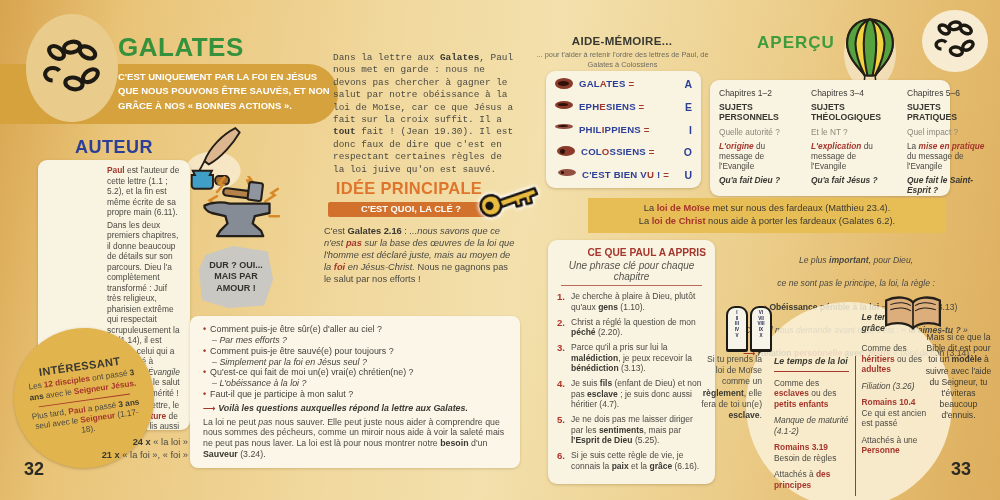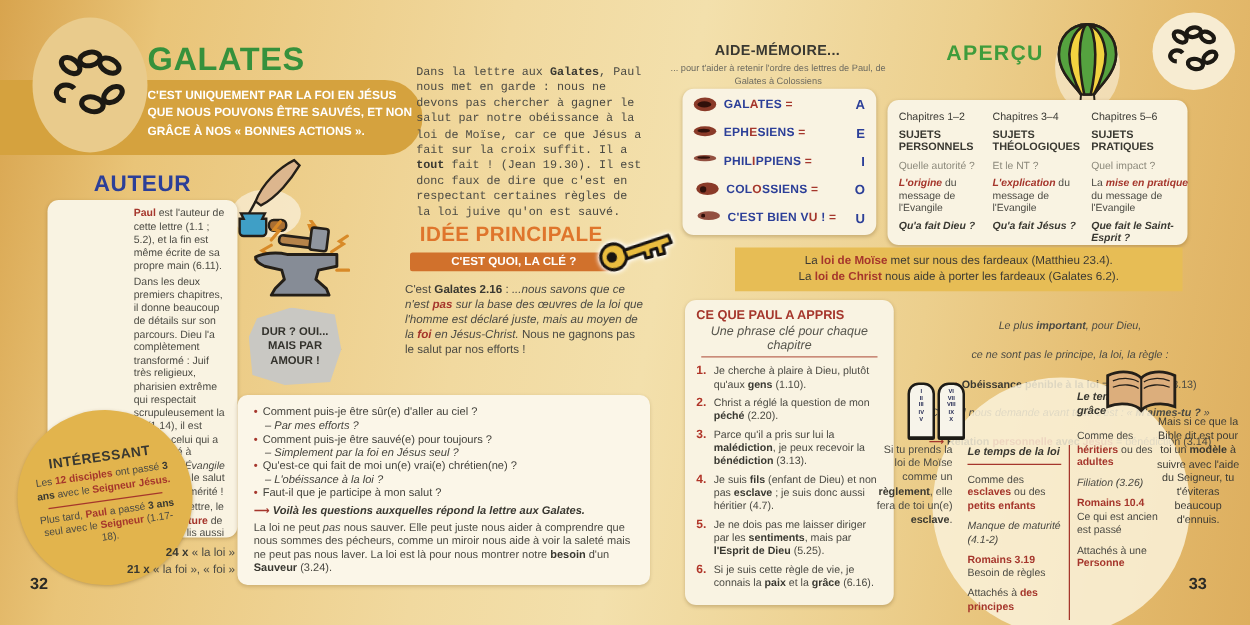--- a/index.html
+++ b/index.html
@@ -26,21 +26,21 @@
   .auteur-body p{margin:0 0 2px 0;}
   .int-spacer{float:left;width:60px;height:120px;margin-top:128px;}
   .quill{left:182px;top:126px;width:62px;height:66px;}
   
   .int-circle{left:14px;top:328px;width:140px;height:140px;border-radius:50%;background:#e2b44d;box-shadow:0 1px 3px rgba(90,60,10,.3);
     display:flex;flex-direction:column;align-items:center;justify-content:center;transform:rotate(-8deg);text-align:center;padding:0 12px;box-sizing:border-box;}
   .int-title{font-size:11px;font-weight:bold;color:#393831;letter-spacing:.4px;margin-bottom:3px;}
   .int-text{font-size:8.2px;line-height:1.25;color:#4b4a43;}
   .int-rule{width:92px;border:none;border-top:1px solid #a5362c;margin:4px 0;}
   .counts{left:60px;top:436px;width:128px;text-align:right;font-size:9.3px;color:#4b4a43;line-height:1.35;}
-  .pagenum{font-size:13px;font-weight:bold;color:#2b2a25;}
+  .pagenum{font-size:18px;font-weight:bold;color:#2b2a25;}
   .pn-left{left:24px;top:459px;}
   .pn-right{left:951px;top:459px;}
   
   .intro{left:333px;top:52px;width:182px;text-align:left;font-size:9.4px;line-height:1.32;color:#4b4a43;font-family:Liberation Mono, monospace;}
   .idee-title{left:318px;top:179px;width:182px;text-align:center;font-size:16.5px;font-weight:bold;color:#df752c;letter-spacing:.3px;}
   .idee-bar{left:328px;top:202px;width:166px;height:15px;background:#d1712c;color:#fff;font-size:9.3px;font-weight:bold;text-align:center;line-height:15px;border-radius:2px;}
   .key{left:477px;top:183px;width:64px;height:36px;transform:rotate(-14deg);filter:drop-shadow(0 0 2px #fff) drop-shadow(0 0 1px #fff);}
   .idee-text{left:324px;top:225px;width:192px;font-size:9.3px;line-height:1.3;color:#4b4a43;}
   .anvil{left:196px;top:176px;width:84px;height:74px;}
   .stone{left:199px;top:246px;width:74px;height:62px;background:#c9c8c3;
@@ -72,32 +72,32 @@
   .m-o i{left:3px;top:2.8px;width:5px;height:4.5px;}
   .m-u{width:9px;height:7px;background:#935040;border-radius:50%;margin-left:3px;}
   .m-u i{left:2.8px;top:2.2px;width:3.5px;height:2.5px;}
   .nm{margin-left:6px;font-size:9.6px;font-weight:bold;color:#2c3f98;letter-spacing:.2px;white-space:nowrap;}
   .nm .rd{font-size:9.6px;}
   .vowel{margin-left:auto;font-size:10.5px;font-weight:bold;color:#2c3f98;}
   
   .apercu-title{left:744px;top:33px;width:104px;text-align:center;font-size:17px;font-weight:bold;color:#3f9c3c;letter-spacing:1px;}
   .apercu-bar{left:712px;top:59px;width:162px;height:15px;background:#5fa03e;color:#fff;font-size:9.2px;font-weight:bold;text-align:center;line-height:15px;border-radius:2px;}
   .balloon{left:843px;top:16px;width:54px;height:90px;}
-  .apercu-card{left:710px;top:80px;width:240px;height:116px;padding:8px 9px;box-sizing:border-box;display:grid;grid-template-columns:72px 76px 80px;column-gap:3px;}
+  .apercu-card{left:710px;top:80px;width:240px;height:116px;padding:8px 9px;box-sizing:border-box;display:grid;grid-template-columns:72px 76px 80px;column-gap:20px;}
   .ov-ch{font-size:8.5px;color:#3c3b35;margin-bottom:4px;}
   .ov-sub{font-size:8.7px;font-weight:bold;color:#393831;line-height:1.2;margin-bottom:4px;}
   .ov-q{font-size:8.3px;color:#8c897b;margin-bottom:4px;}
   .ov-d{font-size:8.3px;color:#4b4a43;line-height:1.22;margin-bottom:4px;}
   .ov-f{font-size:8.4px;font-weight:bold;font-style:italic;color:#393831;}
   .chain-right{left:922px;top:10px;width:66px;height:62px;background:#f7ecd2;border-radius:50%;display:flex;align-items:center;justify-content:center;}
   
   .banner{left:588px;top:198px;width:358px;background:#e7bd55;text-align:center;font-size:9.3px;color:#3c3a33;line-height:1.45;padding:4px 6px;box-sizing:border-box;}
   
   .appris-card{left:548px;top:240px;width:167px;padding:7px 9px 8px 9px;box-sizing:border-box;}
-  .appris-title{text-align:left;font-size:10.2px;font-weight:bold;color:#a5362c;margin:0 0 2px 0;}
+  .appris-title{text-align:right;font-size:10.2px;font-weight:bold;color:#a5362c;margin:0 0 2px 0;}
   .appris-sub{text-align:center;font-size:10px;font-style:italic;color:#55544c;margin:0 0 3px 0;}
   .appris-rule{border:none;border-top:1px solid #bb6a57;margin:0 4px 5px 4px;}
   .ap-item{display:flex;margin-bottom:4.5px;}
   .ap-n{flex:0 0 14px;font-size:9.6px;font-weight:bold;color:#b03428;}
   .ap-t{font-size:8.5px;line-height:1.24;color:#4b4a43;}
   
   .important{left:716px;top:243px;width:280px;text-align:center;font-size:8.6px;line-height:1.32;color:#4b4a43;}
   .important p{margin:12px;}
   .imp-gap{margin-top:5px !important;}
   

